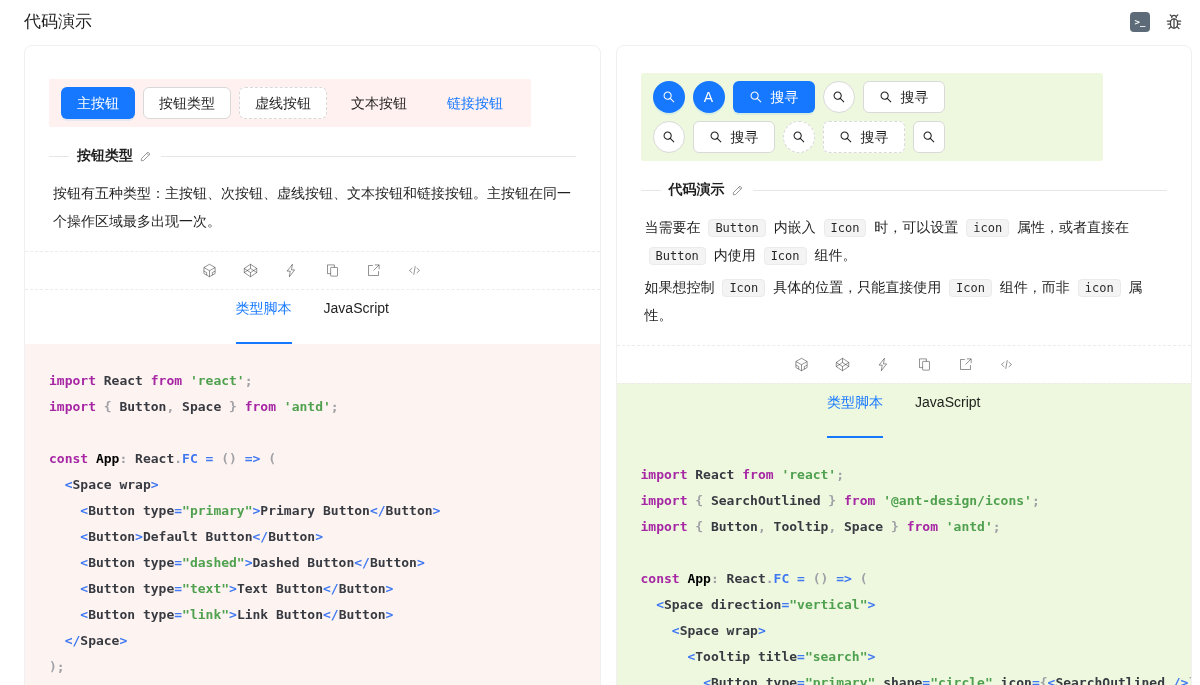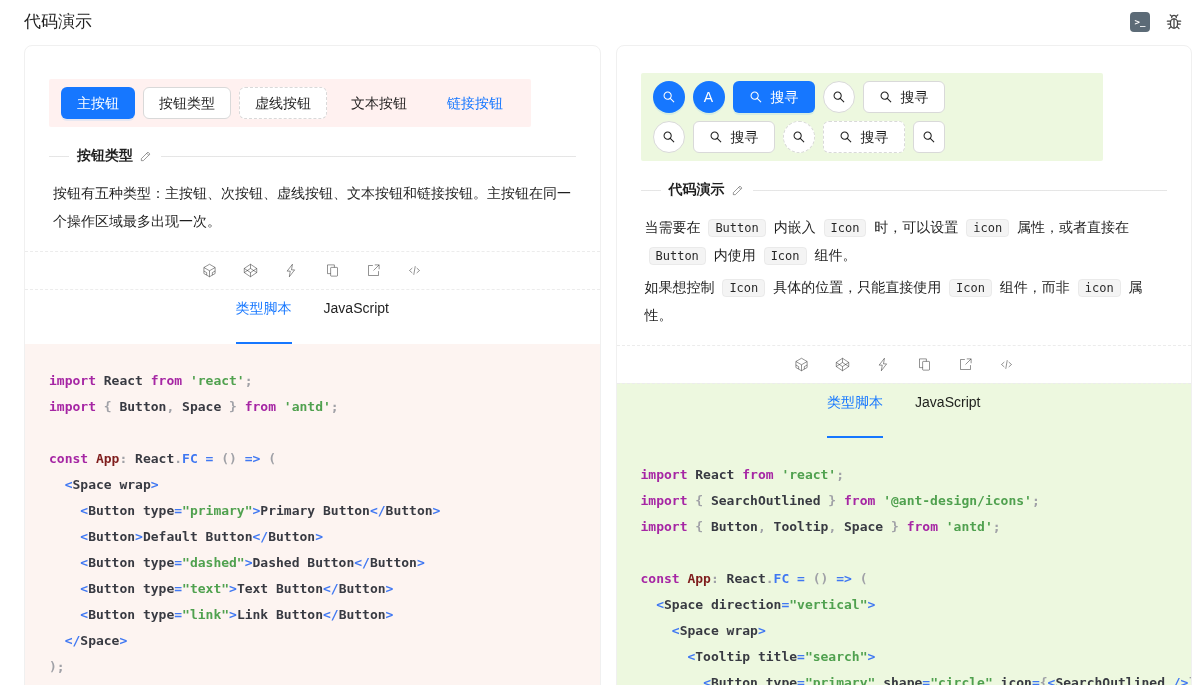--- a/index.html
+++ b/index.html
@@ -79,21 +79,21 @@
   }
   .code-pink { background:#fdf4f1; margin-bottom:6px; }
   .green-wrap { background:#edf8df; border-radius:0 0 8px 8px; }
   .code-line { white-space:pre; height:26px; }
   .tk-kw   { color:#a626a4; }
   .tk-str  { color:#50a14f; }
   .tk-cmp  { color:#383a42; }
   .tk-pln  { color:#383a42; }
   .tk-pun  { color:#a0a1a7; }
   .tk-op   { color:#4078f2; }
-  .tk-var  { color:#7f1d1d; }
+  .tk-var  { color:#000000; }
   .tk-type { color:#4078f2; }
 </style>
 </head>
 <body>
 
 <header class="page-header">
   <h1 class="page-title">代码演示</h1>
   <div class="header-icons">
     <div class="term-icon">&gt;_</div>
     <div class="bug-btn">

